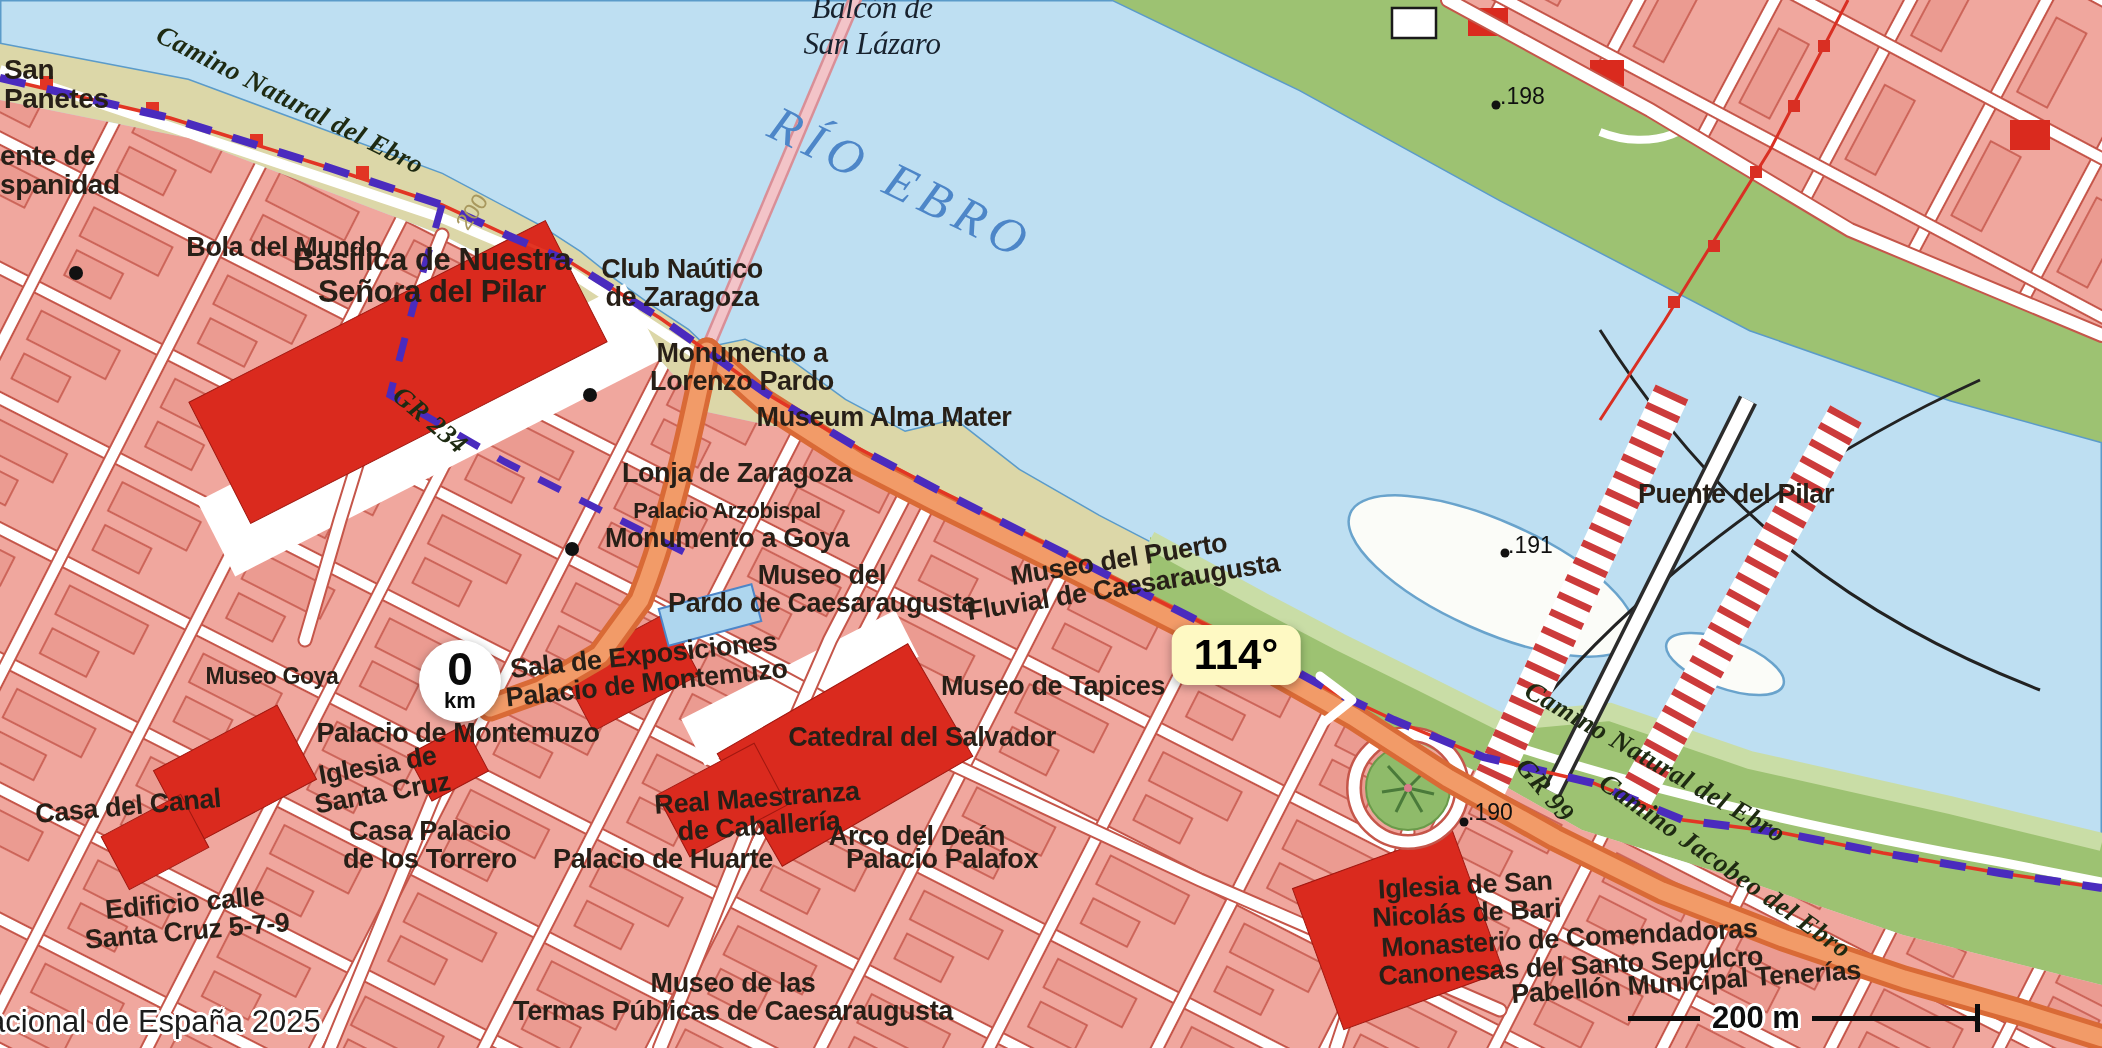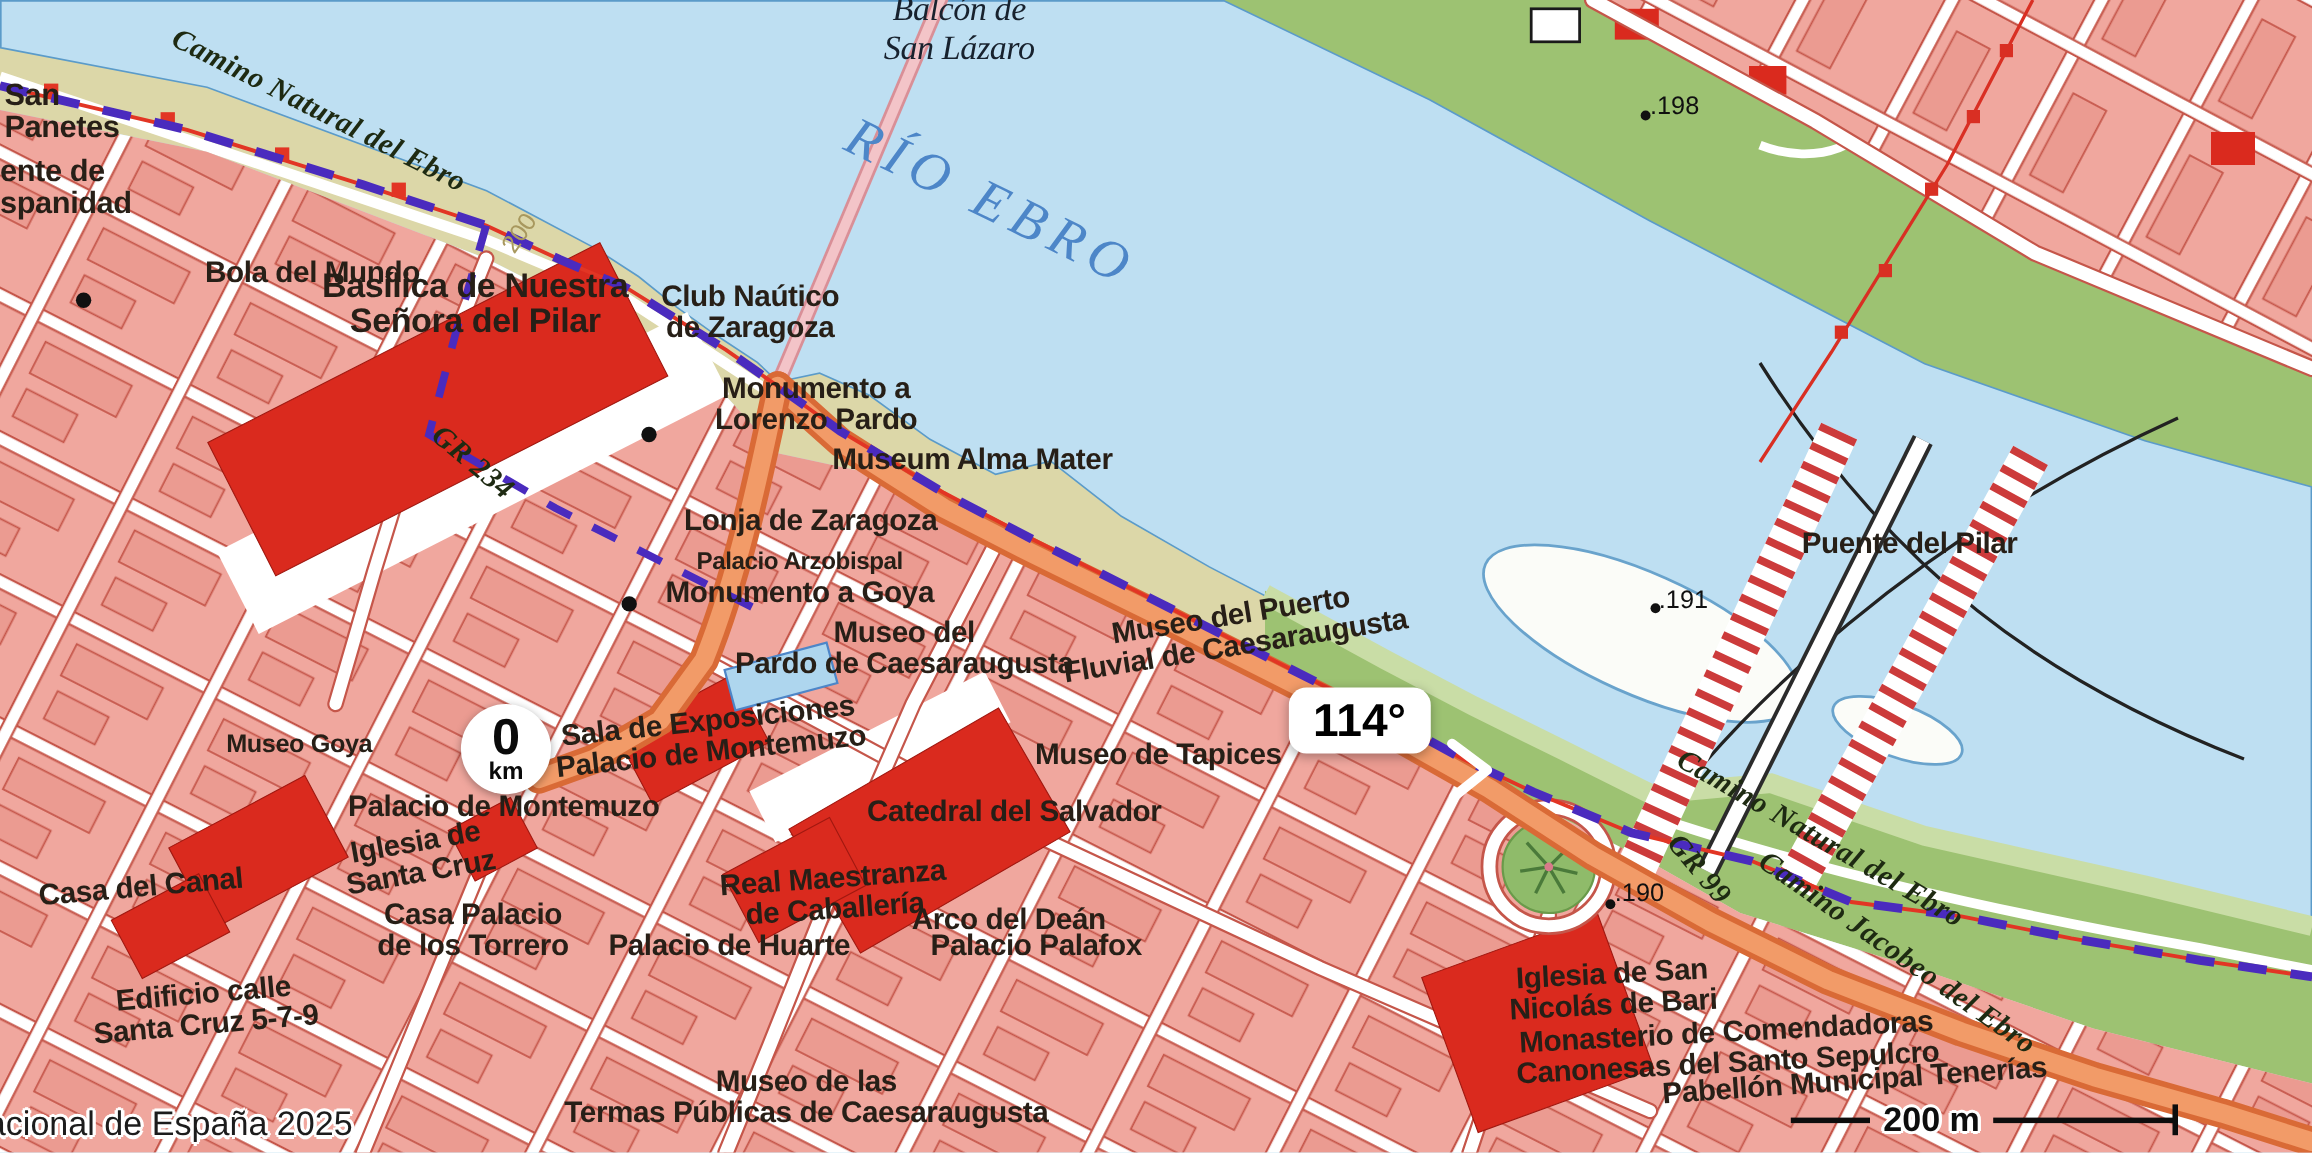--- a/index.html
+++ b/index.html
@@ -10,21 +10,21 @@
   .map-label{position:absolute;transform:translate(-50%,-50%) rotate(var(--r,0deg));
              font:700 27px "Liberation Sans",sans-serif;color:#271f17;text-align:center;
              white-space:pre-line;line-height:1.04;letter-spacing:-0.4px;}
   .map-label.left{transform:translate(0,-50%) rotate(var(--r,0deg));text-align:left;}
   .map-label.camino{font:italic 600 27px "Liberation Serif",serif;color:#1e2a12;letter-spacing:0.5px;}
   .map-label.river{font:italic 500 50px "Liberation Serif",serif;color:#4d86c8;letter-spacing:8px;white-space:nowrap;}
   .map-label.serif-place{font:italic 500 31px "Liberation Serif",serif;color:#18222e;}
   .map-label.contour{font:400 23px "Liberation Sans",sans-serif;color:#a8985e;}
   .map-label.elev{font:400 23px "Liberation Sans",sans-serif;color:#101010;letter-spacing:0;}
   .ui{position:absolute;z-index:3;}
-  .badge-bearing{left:1236px;top:655px;transform:translate(-50%,-50%);background:#ffffff;border-radius:16px;
+  .badge-bearing{left:1236px;top:655px;transform:translate(-50%,-50%);background:#fef9c3;border-radius:16px;
                  padding:6px 22px;font:700 42px "Liberation Sans",sans-serif;color:#000;
                  box-shadow:0 3px 10px rgba(0,0,0,.30);}
   .marker-km{left:460px;top:681px;transform:translate(-50%,-50%);width:82px;height:82px;border-radius:50%;
              background:#fff;box-shadow:0 2px 8px rgba(0,0,0,.35);display:flex;flex-direction:column;
              align-items:center;justify-content:center;color:#0a0a0a;}
   .marker-km .v{font:700 46px/0.85 "Liberation Sans",sans-serif;}
   .marker-km .u{font:700 22px/1 "Liberation Sans",sans-serif;margin-top:1px;}
   .scalebar{left:1628px;top:1000px;width:352px;display:flex;align-items:center;gap:12px;}
   .scalebar .seg{height:5px;background:#0d0d0d;}
   .scalebar .seg.s1{width:72px;}
@@ -240,21 +240,21 @@
         <circle cx="1505" cy="553" r="4.5"></circle>
         <circle cx="1464" cy="822" r="4.5"></circle>
   </g>
 
   <g>
     <polyline points="1320,676 1352,700 1322,724" fill="none" stroke="#ffffff" stroke-width="9" stroke-linecap="round" stroke-linejoin="round"></polyline>
   </g>
 </svg>
 
 <div class="label-layer">
-      <div class="map-label left" style="left: 4px; top: 101px; --r: 0deg; font-size: 28px;">San
+      <div class="map-label left" style="left: 4px; top: 84px; --r: 0deg; font-size: 28px;">San
 Panetes</div>
       <div class="map-label left" style="left: 0px; top: 170px; --r: 0deg; font-size: 28px;">ente de
 spanidad</div>
       <div class="map-label camino" style="left: 290px; top: 100px; --r: 27deg; font-size: 27px;">Camino Natural del Ebro</div>
       <div class="map-label contour" style="left: 472px; top: 212px; --r: -55deg; font-size: 23px;">200</div>
       <div class="map-label serif-place" style="left: 872px; top: 26px; --r: 0deg; font-size: 31px;">Balcón de
 San Lázaro</div>
       <div class="map-label river" style="left: 902px; top: 183px; --r: 26deg; font-size: 50px;">RÍO EBRO</div>
       <div class="map-label" style="left: 284px; top: 247px; --r: 0deg; font-size: 27px;">Bola del Mundo</div>
       <div class="map-label" style="left: 432px; top: 276px; --r: 0deg; font-size: 31px;">Basílica de Nuestra

